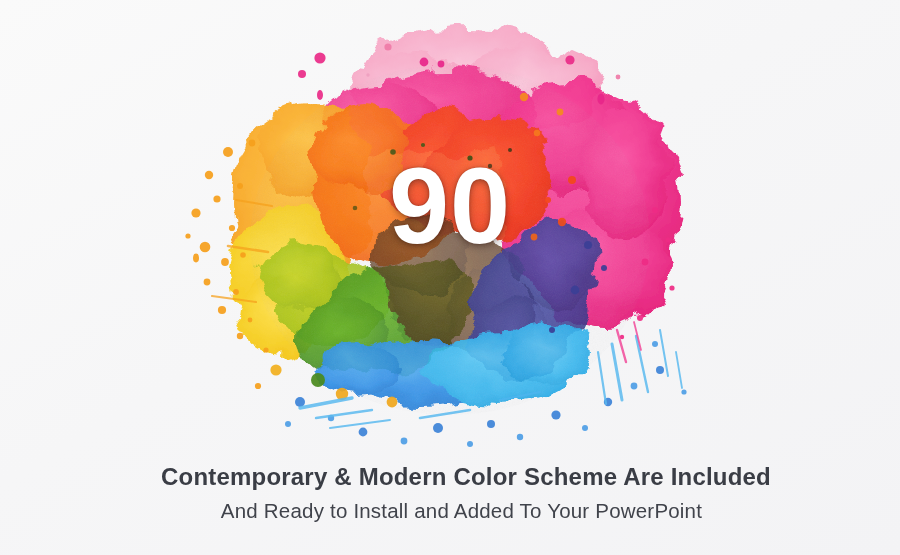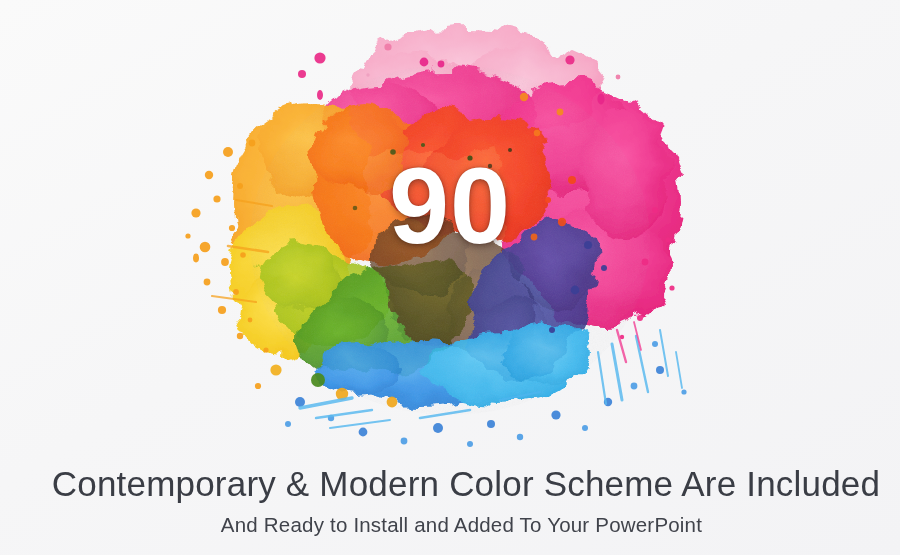--- a/index.html
+++ b/index.html
@@ -57,23 +57,23 @@
     text-shadow: 0 2px 6px rgba(40,20,10,0.5), 0 0 2px rgba(50,25,10,0.4);
   }
   #caption-block {
     position: absolute;
     left: 0;
     top: 462px;
     width: 900px;
     text-align: center;
   }
   #caption-line1 {
-    font-size: 35px;
+    font-size: 24px;
     line-height: 1.25;
-    font-weight: 400;
+    font-weight: 700;
     color: #3a3d45;
     letter-spacing: 0.2px;
     padding-left: 32px;
   }
   #caption-line2 {
     margin-top: 6px;
     font-size: 20.5px;
     line-height: 1.25;
     font-weight: 300;
     color: #40434b;

